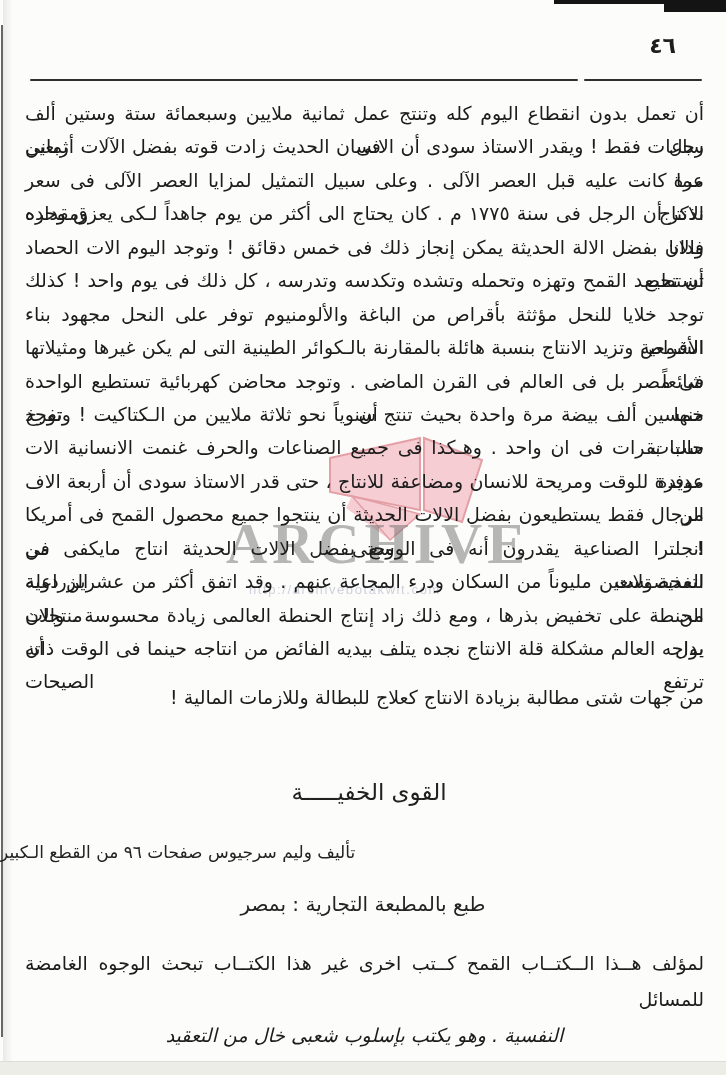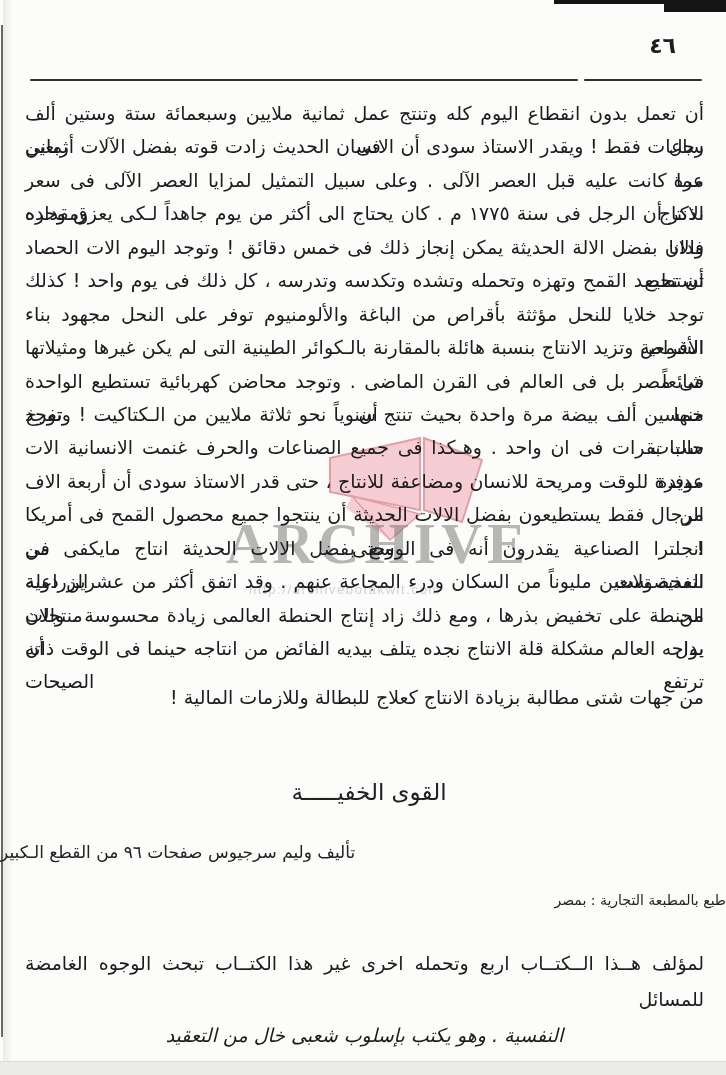--- a/index.html
+++ b/index.html
@@ -69,22 +69,22 @@
     direction:rtl;text-align:center;
     font-size:23px;color:#202020;margin-left:12px;
   }
   .byline{
     position:absolute;top:842px;left:0;right:0;
     direction:rtl;text-align:left;
     font-size:17px;color:#232323;
   }
   .imprint{
     position:absolute;top:892px;left:0;right:0;
-    direction:rtl;text-align:right;
-    font-size:14px;color:#232323;
+    direction:rtl;text-align:center;
+    font-size:20px;color:#232323;
   }
   .footer-para{
     position:absolute;top:945px;left:25px;right:22px;
     direction:rtl;color:#1c1c1c;
     font-size:19px;line-height:36px;
   }
   .footer-line1{text-align:justify;text-align-last:justify;}
   .footer-line2{text-align:center;font-style:italic;}
 </style>
 </head>
@@ -136,18 +136,18 @@
         <div class="jline">الحنطة على تخفيض بذرها ، ومع ذلك زاد إنتاج الحنطة العالمى زيادة محسوسة . والان بدل أن</div>
         <div class="jline">يواجه العالم مشكلة قلة الانتاج نجده يتلف بيديه الفائض من انتاجه حينما فى الوقت ذاته ترتفع الصيحات</div>
         <div class="jline">من جهات شتى مطالبة بزيادة الانتاج كعلاج للبطالة وللازمات المالية !</div>
       </div>
 
     <div class="section-heading">القوى الخفيـــــة</div>
     <div class="byline">تأليف وليم سرجيوس صفحات ٩٦ من القطع الـكبير</div>
     <div class="imprint">طبع بالمطبعة التجارية : بمصر</div>
 
     <div class="footer-para">
-      <div class="footer-line1">لمؤلف هــذا الــكتــاب اربع وتحمله اخرى غير هذا الكتــاب تبحث الوجوه الغامضة للمسائل</div>
+      <div class="footer-line1">لمؤلف هــذا الــكتــاب القمح كــتب اخرى غير هذا الكتــاب تبحث الوجوه الغامضة للمسائل</div>
       <div class="footer-line2">النفسية . وهو يكتب بإسلوب شعبى خال من التعقيد</div>
     </div>
 
   </div>
 </div>
 
 </body></html>

